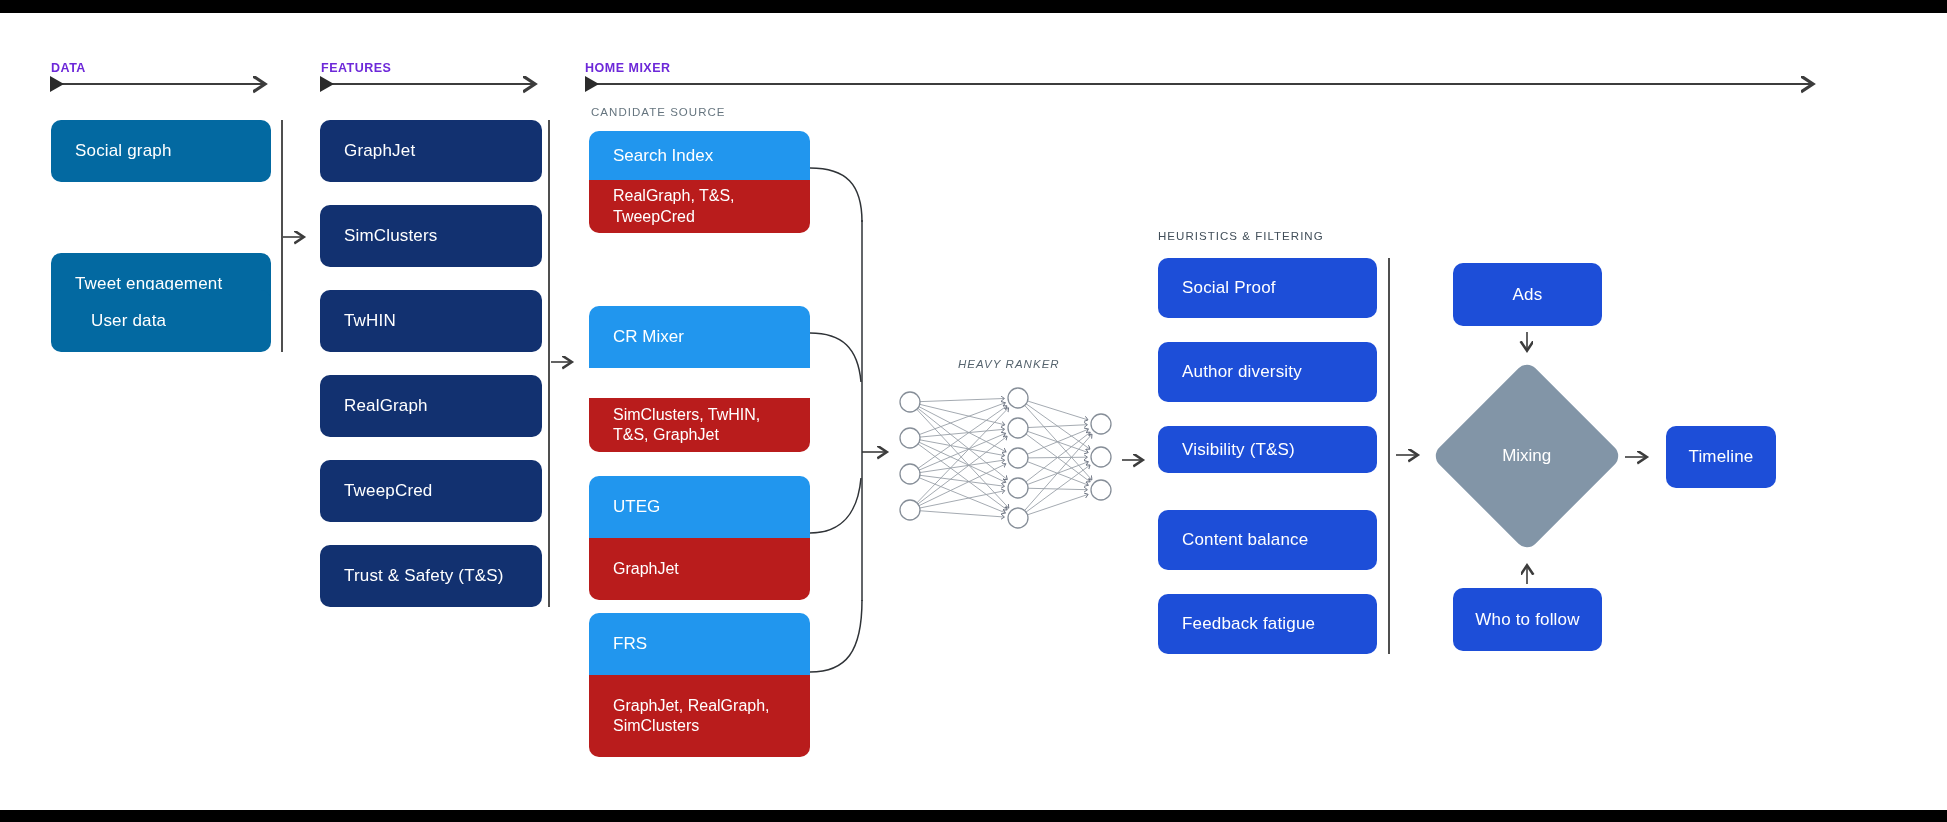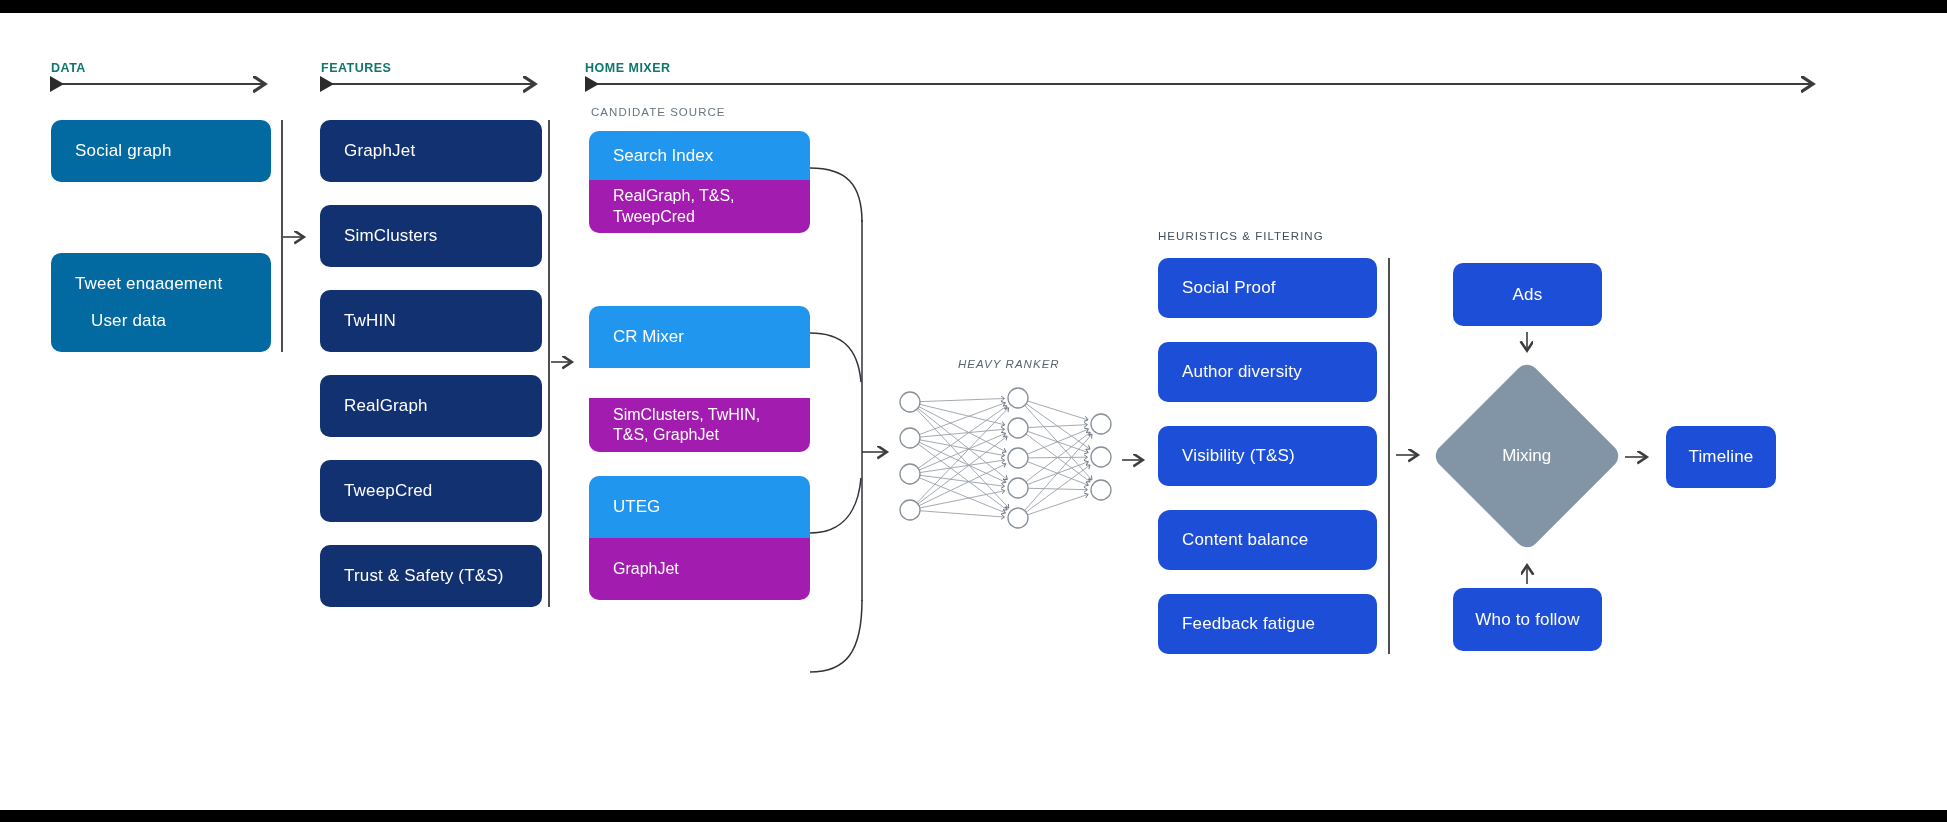--- a/index.html
+++ b/index.html
@@ -6,21 +6,21 @@
   .canvas{
     position:relative;width:1947px;height:822px;background:#ffffff;overflow:hidden;
     font-family:"Liberation Sans","DejaVu Sans",sans-serif;
     -webkit-font-smoothing:antialiased;
   }
   .bar{position:absolute;left:0;width:1947px;background:#000000;}
   .bar.top{top:0;height:13px;}
   .bar.bottom{top:810px;height:12px;}
 
   .col-header{
-    position:absolute;font-size:12.5px;font-weight:bold;color:#0f766e;
+    position:absolute;font-size:12.5px;font-weight:bold;color:#6d28d9;
     letter-spacing:.04em;white-space:nowrap;
   }
   .sec-label{
     position:absolute;font-size:11.5px;font-weight:400;letter-spacing:.09em;white-space:nowrap;
   }
   .sec-label.candidate{color:#66757f;}
   .sec-label.ranker{color:#56646e;font-style:italic;}
   .sec-label.heur{color:#414e59;}
 
   .node{
@@ -36,21 +36,21 @@
 
   .card{
     position:absolute;border-radius:10px;overflow:hidden;color:#ffffff;
     display:flex;flex-direction:column;
   }
   .card .hd{
     background:#2196ee;display:flex;align-items:center;
     padding:0 24px;font-size:17px;font-weight:500;box-sizing:border-box;
   }
   .card .sub{
-    background:#a21caf;display:flex;align-items:center;flex:1;
+    background:#b91c1c;display:flex;align-items:center;flex:1;
     padding:6px 22px 6px 24px;font-size:16px;font-weight:500;line-height:1.28;box-sizing:border-box;
   }
 
   .diamond{
     position:absolute;left:1459px;top:388px;width:136px;height:136px;
     background:#8295a7;border-radius:12px;transform:rotate(45deg);
     display:flex;align-items:center;justify-content:center;
   }
   .diamond .dlabel{transform:rotate(-45deg);color:#ffffff;font-size:17px;font-weight:500;}
 
@@ -181,25 +181,29 @@
     <div class="sub">RealGraph, T&amp;S, TweepCred</div>
   </div>
   <div class="card" style="left:589px;top:306px;width:221px;height:146px;gap:30px;">
     <div class="hd" style="height:62px;">CR Mixer</div>
     <div class="sub">SimClusters, TwHIN, T&amp;S, GraphJet</div>
   </div>
   <div class="card" style="left:589px;top:476px;width:221px;height:124px;">
     <div class="hd" style="height:62px;">UTEG</div>
     <div class="sub">GraphJet</div>
   </div>
+  <div class="card" style="left:589px;top:613px;width:221px;height:144px;">
+    <div class="hd" style="height:62px;">FRS</div>
+    <div class="sub">GraphJet, RealGraph, SimClusters</div>
+  </div>
 
   <div class="node bright" style="left:1158px;top:258px;width:219px;height:60px;">Social Proof</div>
   <div class="node bright" style="left:1158px;top:342px;width:219px;height:60px;">Author diversity</div>
-  <div class="node bright" style="left:1158px;top:426px;width:219px;height:60px;text-align:center;">Visibility (T&amp;S)</div>
-  <div class="node bright" style="left:1158px;top:510px;width:219px;height:60px;border-radius:12px;">Content balance</div>
+  <div class="node bright" style="left:1158px;top:426px;width:219px;height:47px;text-align:center;">Visibility (T&amp;S)</div>
+  <div class="node bright" style="left:1158px;top:510px;width:219px;height:60px;">Content balance</div>
   <div class="node bright" style="left:1158px;top:594px;width:219px;height:60px;">Feedback fatigue</div>
 
   <div class="node bright centered" style="left:1453px;top:263px;width:149px;height:63px;">Ads</div>
   <div class="diamond">
     <span class="dlabel">Mixing</span>
   </div>
   <div class="node bright centered" style="left:1453px;top:588px;width:149px;height:63px;">Who to follow</div>
   <div class="node bright centered" style="left:1666px;top:426px;width:110px;height:62px;">Timeline</div>
 
 </div>

